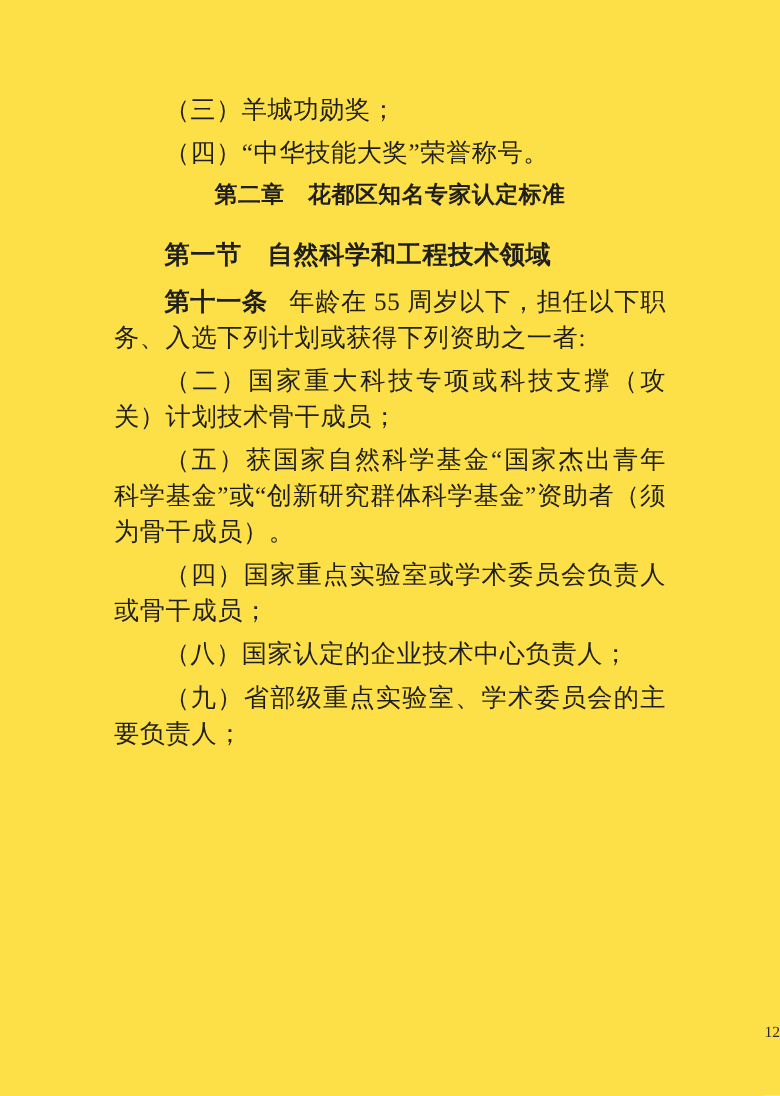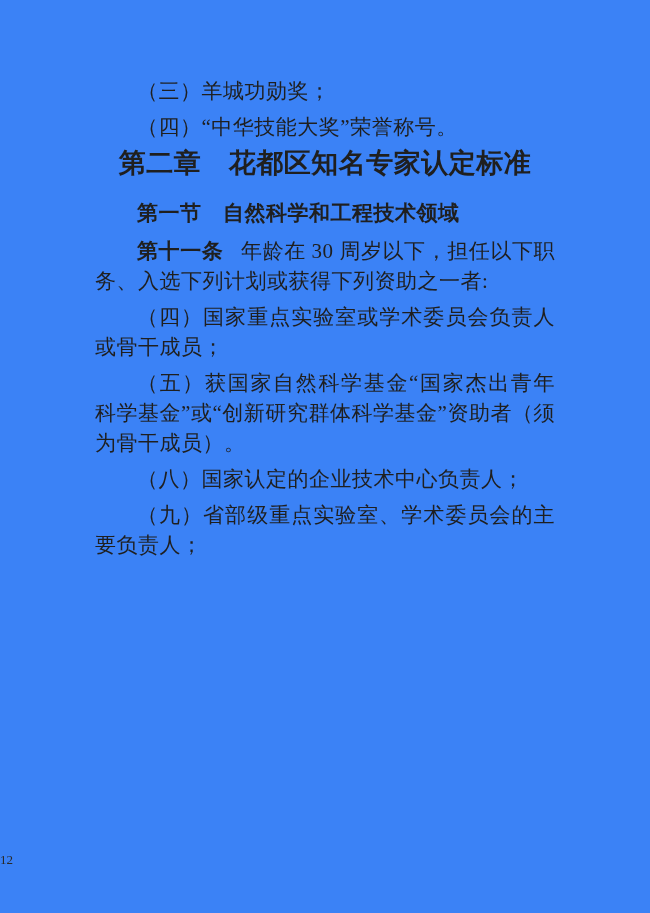--- a/index.html
+++ b/index.html
@@ -5,42 +5,42 @@
   html, body {
     margin: 0;
     padding: 0;
     background: #e8e8e8;
   }
   .page {
     position: relative;
     width: 650px;
     height: 913px;
     margin: 0 auto;
-    background: #3b82f6;
+    background: #fde047;
     overflow: hidden;
     font-family: "Liberation Serif", "DejaVu Serif", serif;
     color: #1f1f1f;
   }
   .content {
     position: absolute;
     left: 95px;
     top: 76px;
     width: 460px;
   }
   .para {
     font-size: 21px;
     line-height: 30px;
     margin: 0 0 6px 0;
     text-indent: 2em;
     text-align: justify;
     text-justify: inter-character;
     letter-spacing: 0.5px;
   }
   .chapter-heading {
-    font-size: 27px;
+    font-size: 19px;
     line-height: 30px;
     margin: 2px 0 8px 0;
     font-weight: bold;
     font-family: "Liberation Sans", "DejaVu Sans", sans-serif;
     text-align: center;
     text-indent: 0;
     letter-spacing: 0.5px;
   }
   .section-heading {
     font-size: 21px;
@@ -55,21 +55,21 @@
   .article-label {
     font-weight: bold;
     font-family: Liberation Serif, serif;
     margin-right: 0.85em;
   }
   .page-footer {
     position: absolute;
     left: 0;
     bottom: 46px;
     width: 100%;
-    text-align: left;
+    text-align: right;
     font-size: 13px;
     line-height: 14px;
     color: #2a2a2a;
     font-family: "Liberation Serif", "DejaVu Serif", serif;
   }
 </style>
 </head>
 <body>
 
 <div class="page">
@@ -77,28 +77,29 @@
 
     <p class="para">（三）羊城功勋奖；</p>
 
     <p class="para">（四）“中华技能大奖”荣誉称号。</p>
 
     <p class="chapter-heading">第二章　花都区知名专家认定标准</p>
 
 
     <p class="section-heading">第一节　自然科学和工程技术领域</p>
 
-    <p class="para"><span class="article-label">第十一条</span><span>年龄在 30 周岁以下，担任以下职务、入选下列计划或获得下列资助之一者:</span></p>
+    <p class="para"><span class="article-label">第十一条</span><span>年龄在 55 周岁以下，担任以下职务、入选下列计划或获得下列资助之一者:</span></p>
 
 
+    <p class="para">（二）国家重大科技专项或科技支撑（攻关）计划技术骨干成员；</p>
 
 
+    <p class="para">（五）获国家自然科学基金“国家杰出青年科学基金”或“创新研究群体科学基金”资助者（须为骨干成员）。</p>
+
     <p class="para">（四）国家重点实验室或学术委员会负责人或骨干成员；</p>
-
-    <p class="para">（五）获国家自然科学基金“国家杰出青年科学基金”或“创新研究群体科学基金”资助者（须为骨干成员）。</p>
 
 
 
     <p class="para">（八）国家认定的企业技术中心负责人；</p>
 
     <p class="para">（九）省部级重点实验室、学术委员会的主要负责人；</p>
 
   </div>
 
   <div class="page-footer">12</div>

